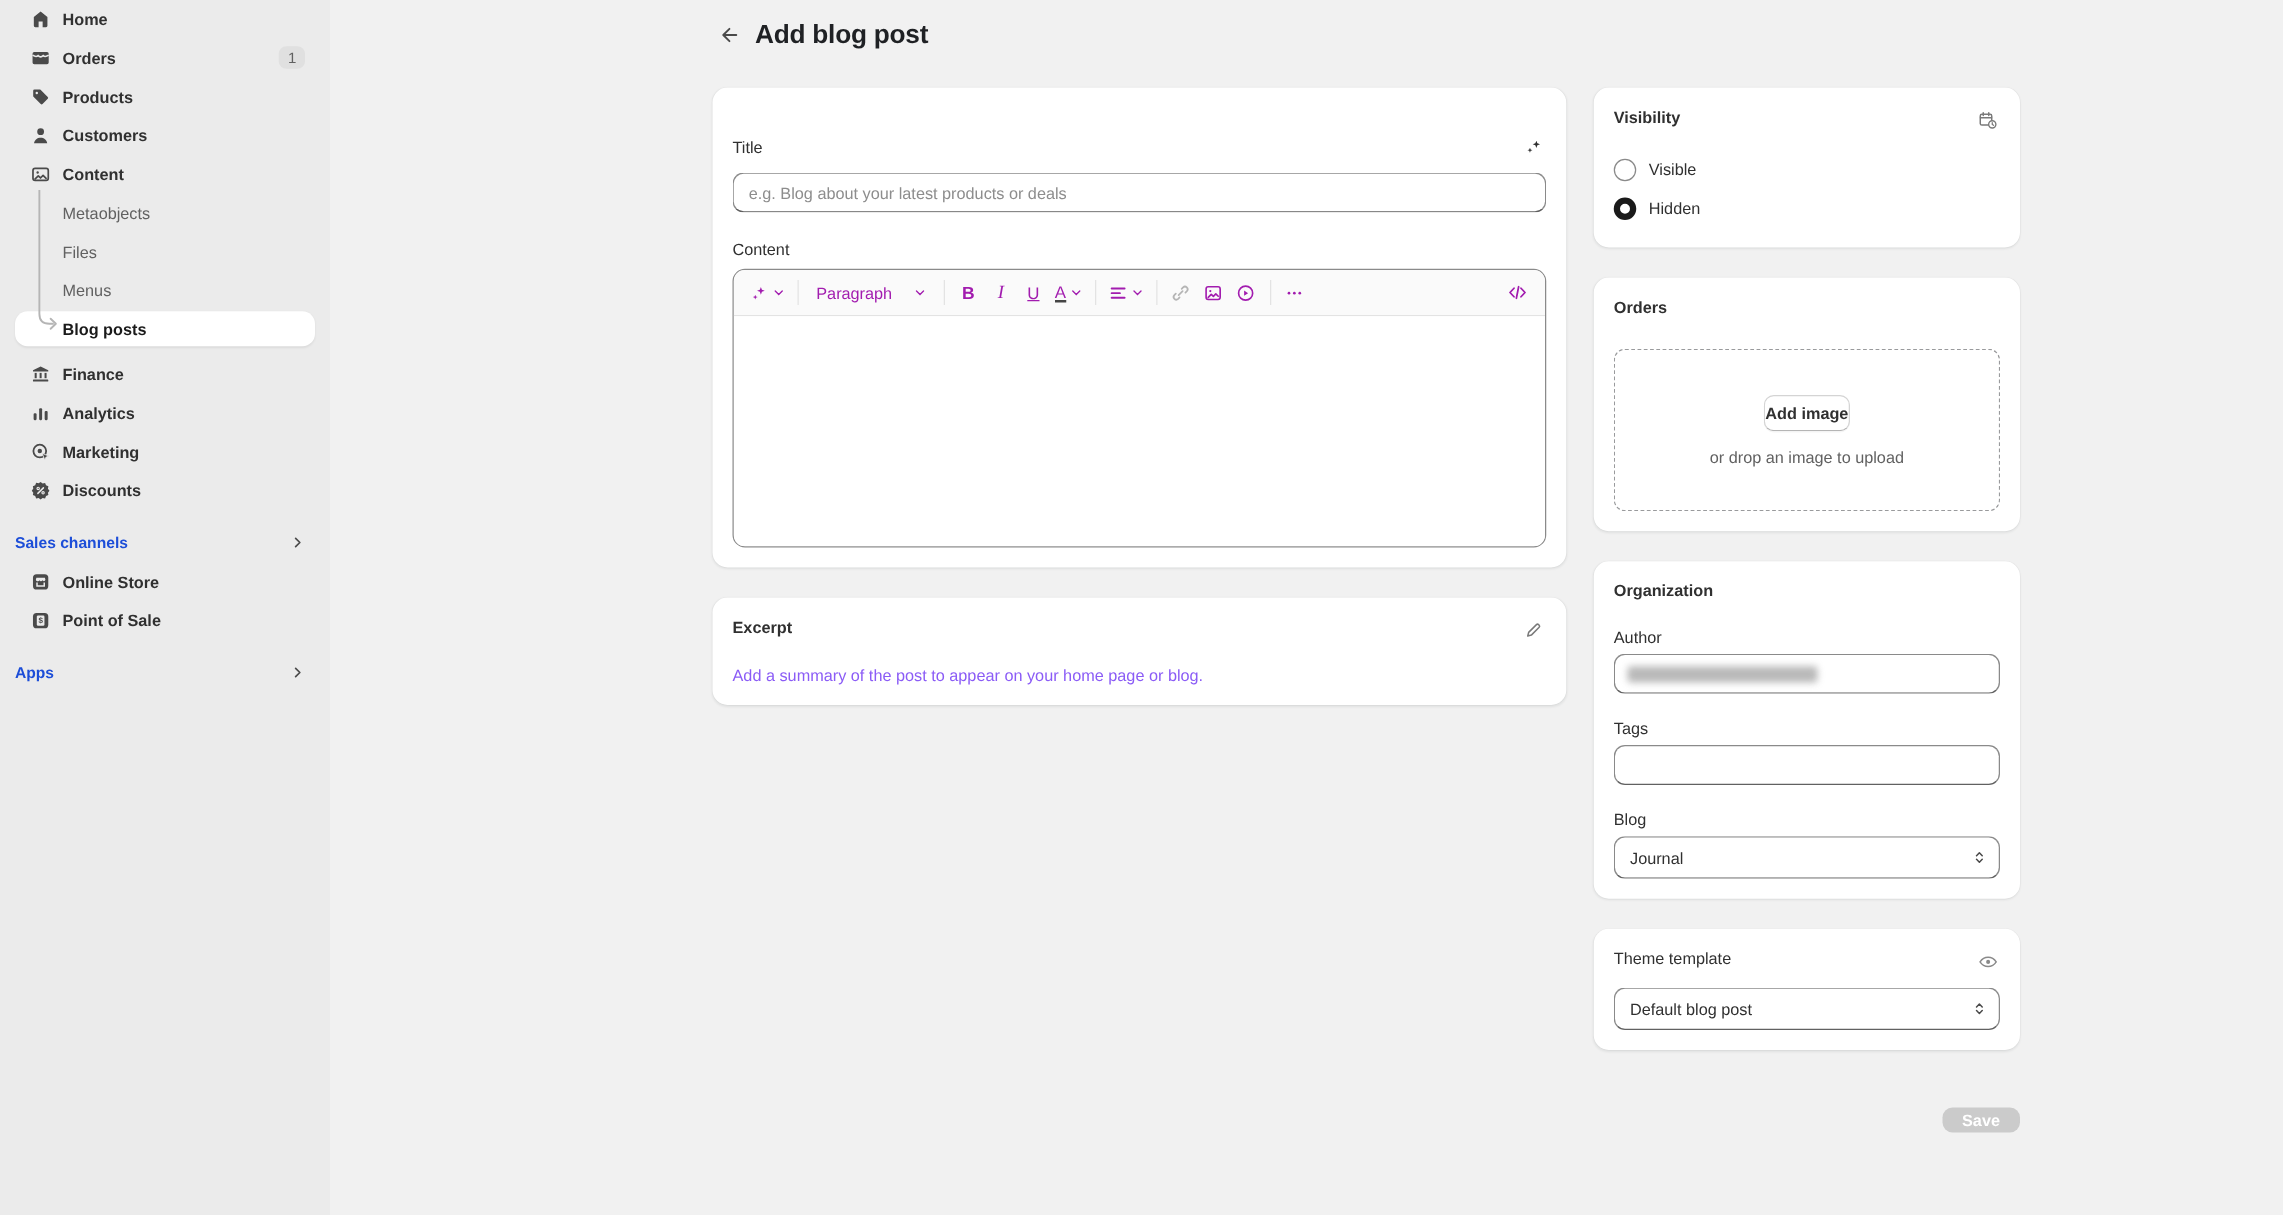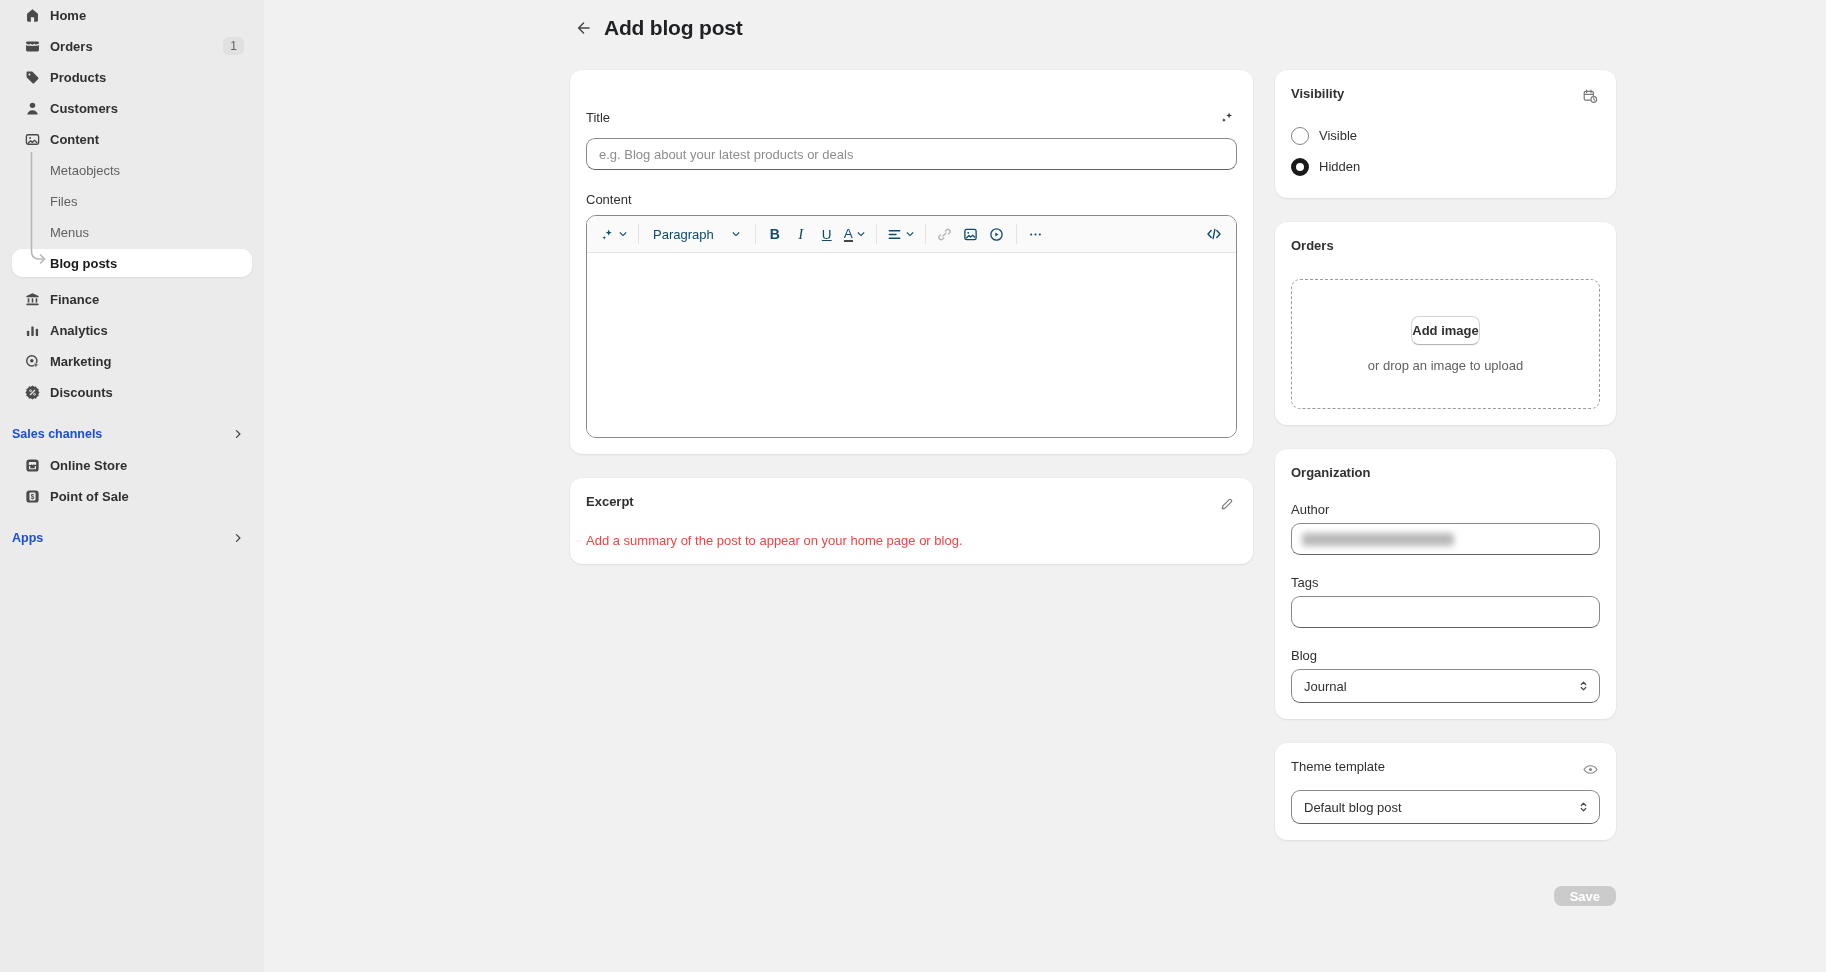--- a/index.html
+++ b/index.html
@@ -70,33 +70,33 @@
   .field .form-label { display:block; margin-bottom:6px; }
 
   
   .title-label-row { display:flex; align-items:center; justify-content:space-between; margin-bottom:11px;margin-top:21px; }
   .content-label { margin-top:22px; margin-bottom:8px; }
   .editor { border:1px solid #8a8a8a; border-radius:10px; overflow:hidden; background:#fff; height:223px; display:flex; flex-direction:column; }
   .toolbar { height:37px; flex:0 0 37px; background:#fafafa; border-bottom:1px solid #e3e3e3; display:flex; align-items:center; padding:0 9px; }
   .tb-btn {
     height:26px; min-width:26px; border:none; background:transparent; border-radius:6px;
     display:flex; align-items:center; justify-content:center; gap:3px; cursor:pointer;
-    color:#0c4a6e; font-size:13px; padding:0 4px;
+    color:#a21caf; font-size:13px; padding:0 4px;
   }
   .tb-btn.disabled { color:#b5b5b5; cursor:default; }
   .tb-divider { width:1px; height:20px; background:#e3e3e3; margin:0 6px; flex:0 0 1px; }
   .tb-spacer { flex:1; }
   .glyph-b { font-weight:800; font-size:14px; }
   .glyph-i { font-style:italic; font-family:"Liberation Serif",serif; font-size:15px; }
   .glyph-u { text-decoration:underline; font-size:13.5px; }
   .glyph-a { font-size:13.5px; border-bottom:2.5px solid #454545; line-height:13px; }
   .editor-body { flex:1; background:#fff; outline:none; padding:10px 12px; }
 
   
-  .card-desc { margin-top:19px; font-size:13px; color:#ef4444; }
+  .card-desc { margin-top:19px; font-size:13px; color:#8b5cf6; }
 
   
   .radio-list { margin-top:14px; display:flex; flex-direction:column; }
   .radio-row { display:flex; align-items:center; gap:10px; height:31px; cursor:pointer; }
   .radio { width:18px; height:18px; border-radius:50%; background:#fff; border:1.5px solid #8a8a8a; flex:0 0 18px; }
   .radio.checked { border:5.5px solid #1a1a1a; }
 
   
   .dropzone {
     margin-top:26px; height:130px; border:1px dashed #999a9c; border-radius:9px;

